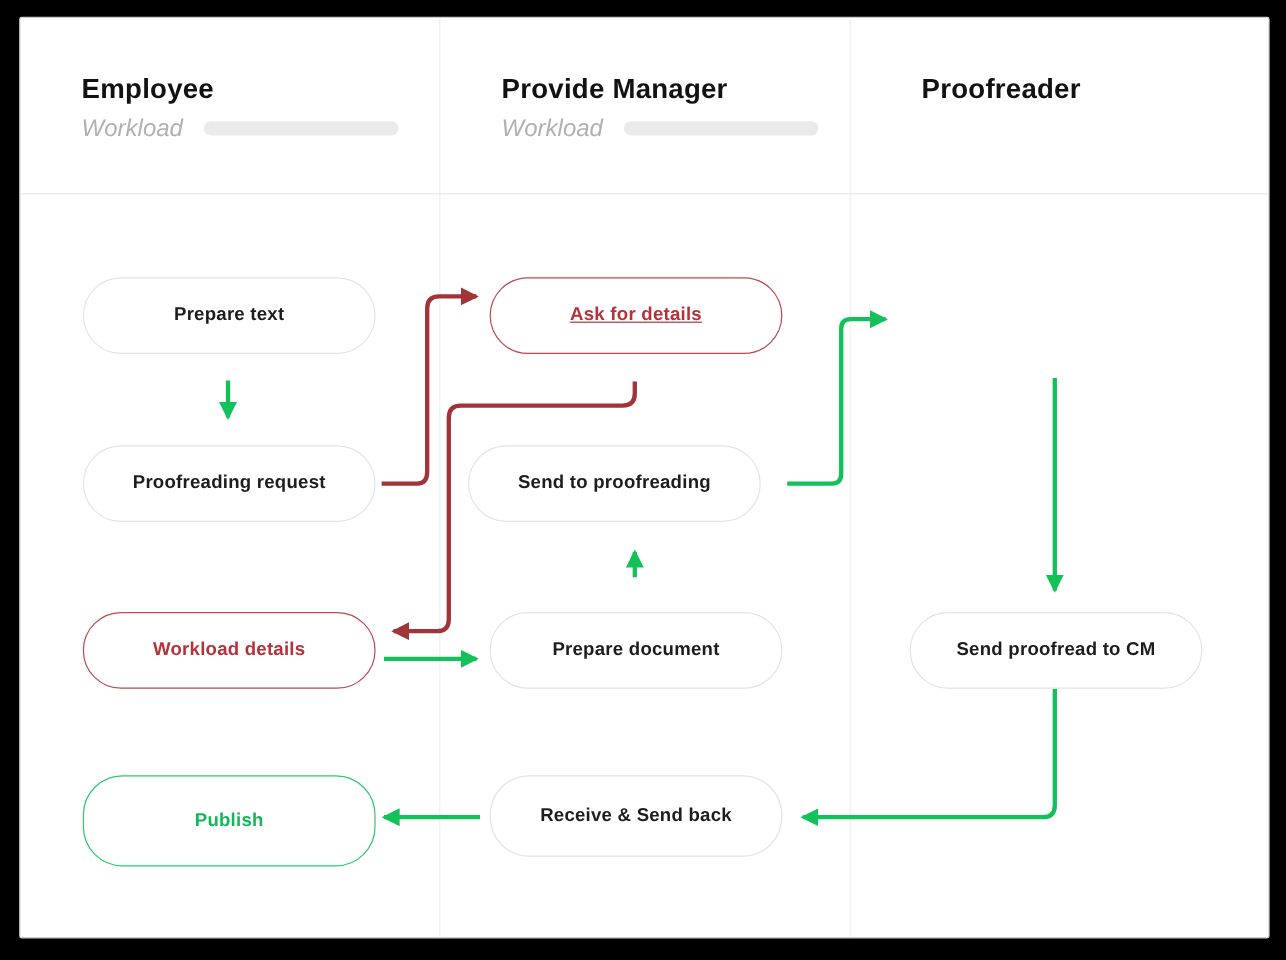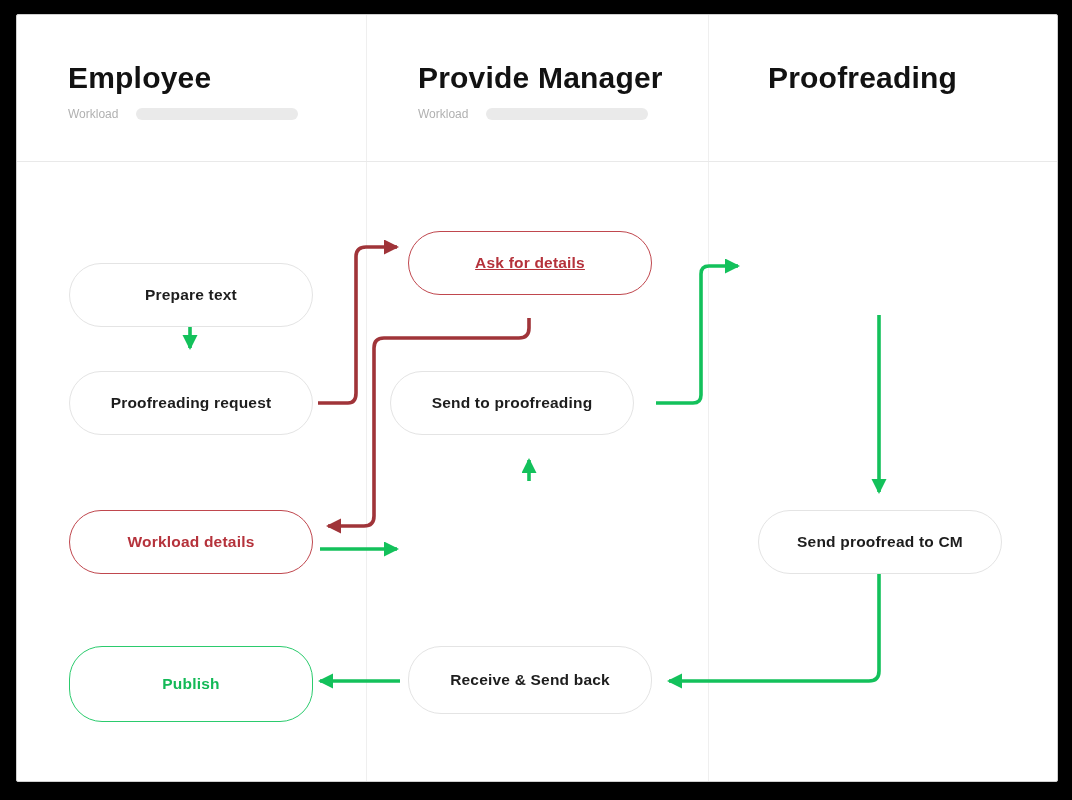--- a/index.html
+++ b/index.html
@@ -4,23 +4,23 @@
 <style>
   html,body{margin:0;padding:0;background:#000;}
   .stage{position:relative;width:1072px;height:800px;background:#000;overflow:hidden;
          font-family:"Liberation Sans","DejaVu Sans",sans-serif;}
   .card{position:absolute;left:16px;top:14px;width:1042px;height:768px;background:#fff;
         border:1px solid #cfcfcf;box-sizing:border-box;border-radius:2px;}
   .sep-v{position:absolute;top:0;bottom:0;width:1px;background:#efefef;}
   .sep-h{position:absolute;left:0;right:0;top:146px;height:1px;background:#e9e9e9;}
 
   .lane-head{position:absolute;top:46px;}
-  .lane-title{font-size:30px;font-weight:800;color:#121212;letter-spacing:.2px;}
+  .lane-title{font-size:23px;font-weight:800;color:#121212;letter-spacing:.2px;}
   .workload-row{display:flex;align-items:center;gap:18px;margin-top:12px;height:14px;}
-  .workload-label{font-size:12px;color:#b1b1b1;}
+  .workload-label{font-size:20px;color:#b1b1b1;font-style:italic;}
   .workload-track{width:162px;height:12px;border-radius:6px;background:#eaeaea;overflow:hidden;}
   .workload-fill{height:100%;border-radius:6px;}
   .fill-yellow{background:#e8ac3c;}
   .fill-red{background:#ae2b36;}
 
   .node{position:absolute;width:244px;height:64px;background:#fff;border:1px solid #e4e4e4;
         border-radius:33px;display:flex;align-items:center;justify-content:center;
         font-size:15.5px;font-weight:bold;color:#1d1d1d;letter-spacing:.2px;box-sizing:border-box;}
   .node.red{border:1.4px solid #c0474e;color:#b5323b;}
   .node.green{border:1.4px solid #2bcb6d;color:#13b957;}
@@ -54,21 +54,21 @@
       <div class="lane-title">Provide Manager</div>
       <div class="workload-row">
         <span class="workload-label">Workload</span>
         <span class="workload-track">
           <span class="workload-fill fill-red" style="width: 85%;"></span>
         </span>
       </div>
     </div>
 
     <div class="lane-head" style="left:751px;">
-      <div class="lane-title">Proofreading</div>
+      <div class="lane-title">Proofreader</div>
     </div>
 
     <svg class="arrows" width="1042" height="768" viewBox="0 0 1042 768">
       <defs>
         <marker id="ah-g" markerUnits="userSpaceOnUse" markerWidth="17" markerHeight="17" refX="13" refY="7.5" orient="auto">
           <path d="M0,0 L15,7.5 L0,15 Z" fill="#13c15b"></path>
         </marker>
         <marker id="ah-r" markerUnits="userSpaceOnUse" markerWidth="17" markerHeight="17" refX="13" refY="7.5" orient="auto">
           <path d="M0,0 L15,7.5 L0,15 Z" fill="#a03439"></path>
         </marker>
@@ -77,39 +77,42 @@
       <path class="flow g" d="M303,534 H380" marker-end="url(#ah-g)"></path>
       <path class="flow g" d="M512,466 V445" marker-end="url(#ah-g)"></path>
       <path class="flow g" d="M639,388 H676 Q684,388 684,380 V259 Q684,251 692,251 H721" marker-end="url(#ah-g)"></path>
       <path class="flow g" d="M862,300 V477" marker-end="url(#ah-g)"></path>
       <path class="flow g" d="M862,559 V656 Q862,666 852,666 H652" marker-end="url(#ah-g)"></path>
       <path class="flow g" d="M383,666 H303" marker-end="url(#ah-g)"></path>
       <path class="flow r" d="M301,388 H331 Q339,388 339,378 V242 Q339,232 349,232 H380" marker-end="url(#ah-r)"></path>
       <path class="flow r" d="M512,303 V313 Q512,323 502,323 H367 Q357,323 357,333 V501 Q357,511 347,511 H311" marker-end="url(#ah-r)"></path>
     </svg>
 
-    <div class="node" style="left:52px;top:216px;margin-top:32px;">
+    <div class="node" style="left:52px;top:216px;">
       <span>Prepare text</span>
     </div>
     <div class="node" style="left:52px;top:356px;">
       <span>Proofreading request</span>
     </div>
     <div class="node red" style="left:52px;top:495px;">
       <span>Workload details</span>
     </div>
     <div class="node green" style="left:52px;top:631px;height:76px;">
       <span>Publish</span>
     </div>
 
     <div class="node red" style="left:391px;top:216px;text-decoration:underline;">
       <span>Ask for details</span>
     </div>
     <div class="node" style="left:373px;top:356px;">
       <span>Send to proofreading</span>
     </div>
+    <div class="node" style="left:391px;top:495px;">
+      <span>Prepare document</span>
+    </div>
     <div class="node" style="left:391px;top:631px;height:68px;">
       <span>Receive &amp; Send back</span>
     </div>
 
     <div class="node" style="left:741px;top:495px;">
       <span>Send proofread to CM</span>
     </div>
 
   </div>
 </div>

